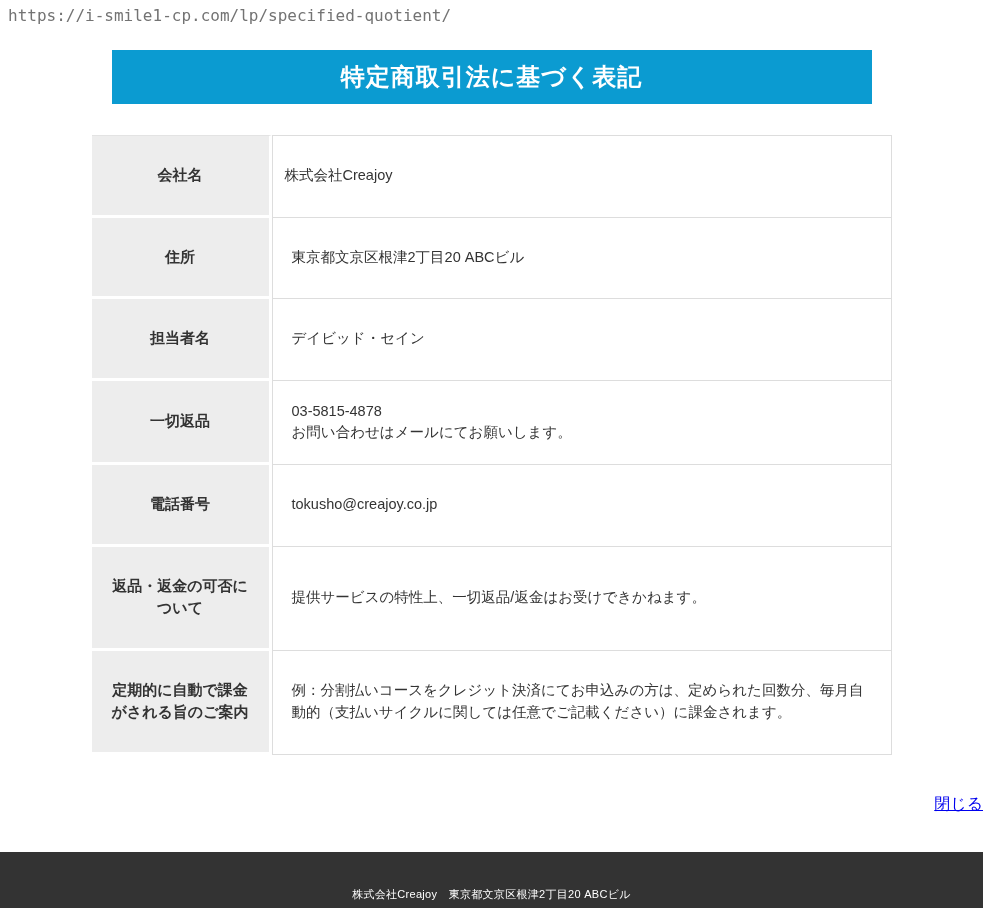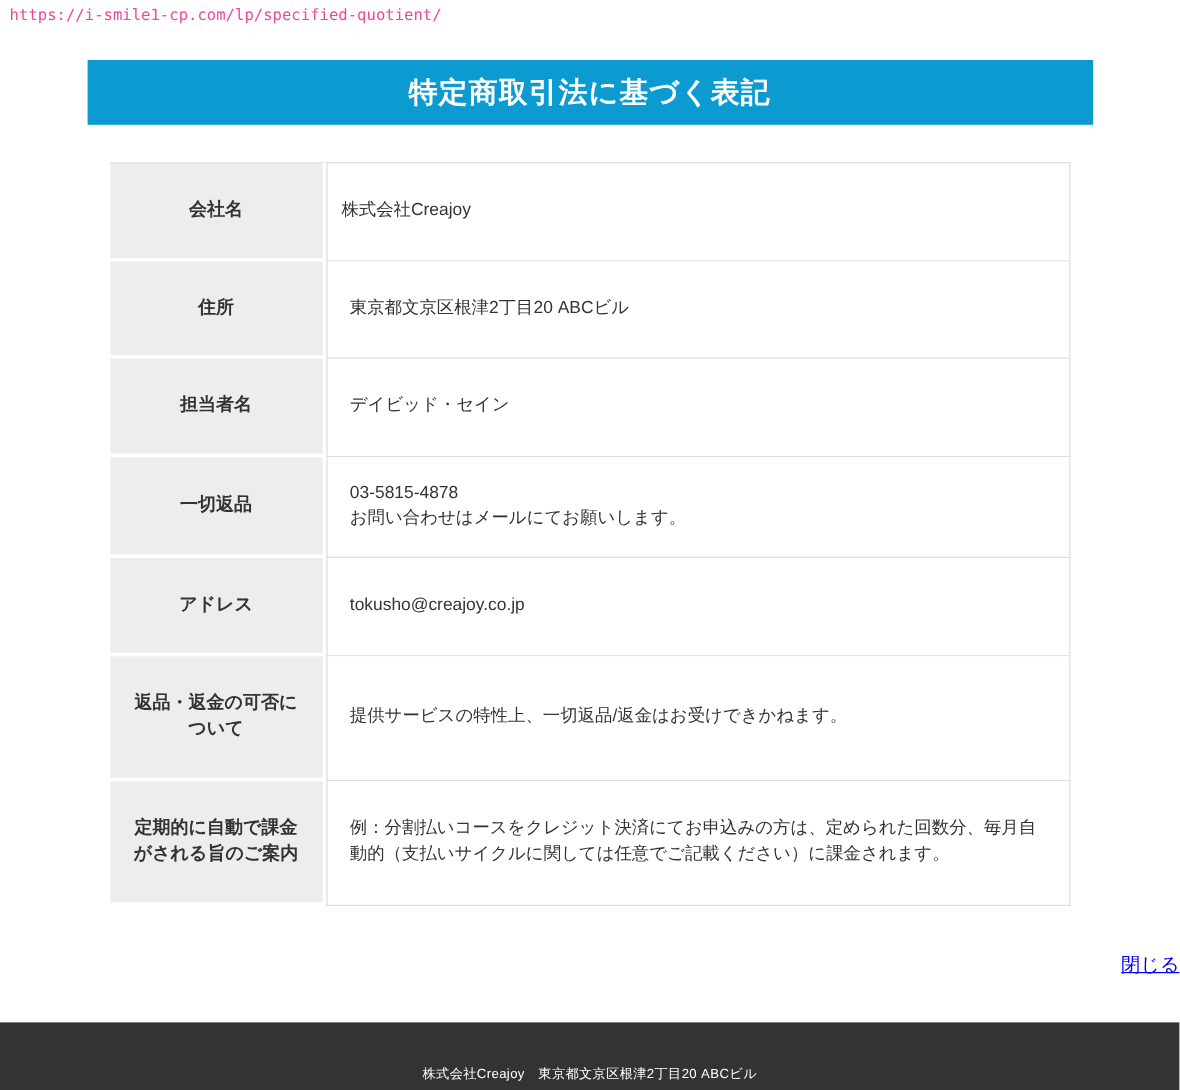--- a/index.html
+++ b/index.html
@@ -5,28 +5,28 @@
   html, body {
     margin: 0;
     padding: 0;
     background: #ffffff;
     width: 983px;
     font-family: "Liberation Sans", sans-serif;
     color: #333333;
   }
   .url-bar {
     font-family: "DejaVu Sans Mono", monospace;
-    font-size: 13px;
-    color: #ec4899;
+    font-size: 16px;
+    color: #737373;
     padding: 6px 0 0 8px;
     height: 20px;
     white-space: nowrap;
   }
   .banner {
-    width: 838px;
+    width: 760px;
     height: 54px;
     margin: 24px auto 31px;
     background: #0b9bd1;
     display: flex;
     align-items: center;
     justify-content: center;
   }
   .banner h1 {
     margin: 0;
     color: #ffffff;
@@ -125,21 +125,21 @@
     <tr>
       <th>担当者名</th>
       <td>デイビッド・セイン</td>
     </tr>
     <tr>
       <th>一切返品</th>
       <td>03-5815-4878
 お問い合わせはメールにてお願いします。</td>
     </tr>
     <tr>
-      <th>アドレス</th>
+      <th>電話番号</th>
       <td>tokusho@creajoy.co.jp</td>
     </tr>
     <tr>
       <th>返品・返金の可否について</th>
       <td>提供サービスの特性上、一切返品/返金はお受けできかねます。</td>
     </tr>
     <tr>
       <th>定期的に自動で課金がされる旨のご案内</th>
       <td>例：分割払いコースをクレジット決済にてお申込みの方は、定められた回数分、毎月自動的（支払いサイクルに関しては任意でご記載ください）に課金されます。</td>
     </tr>

